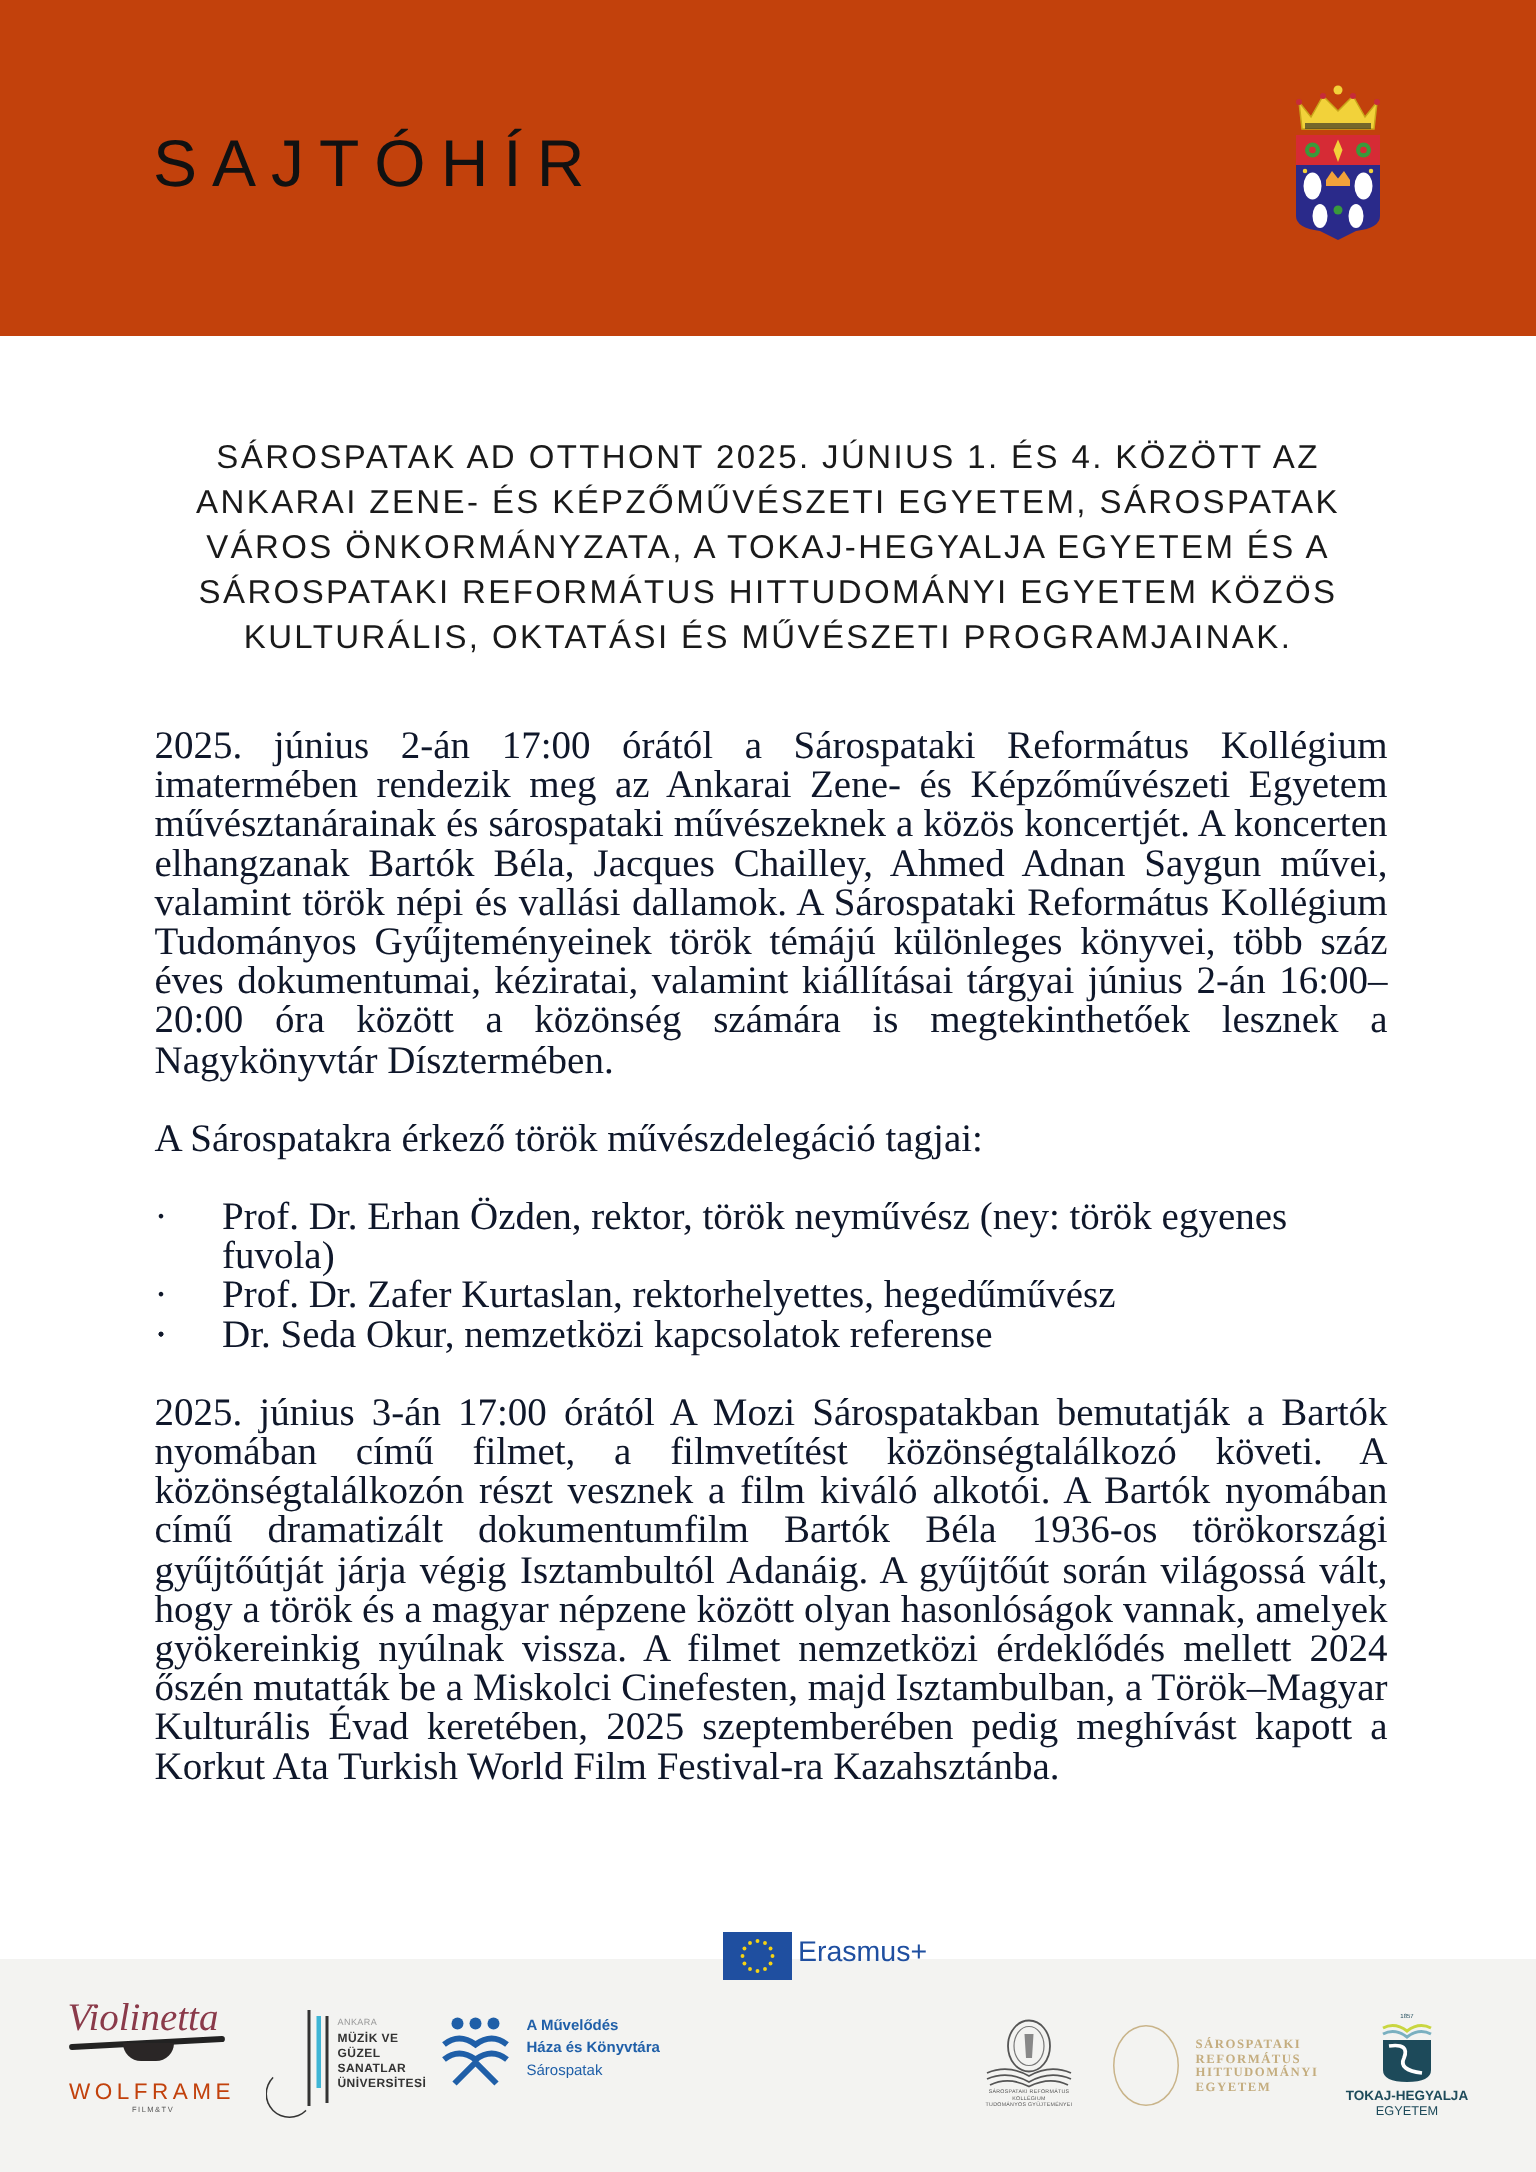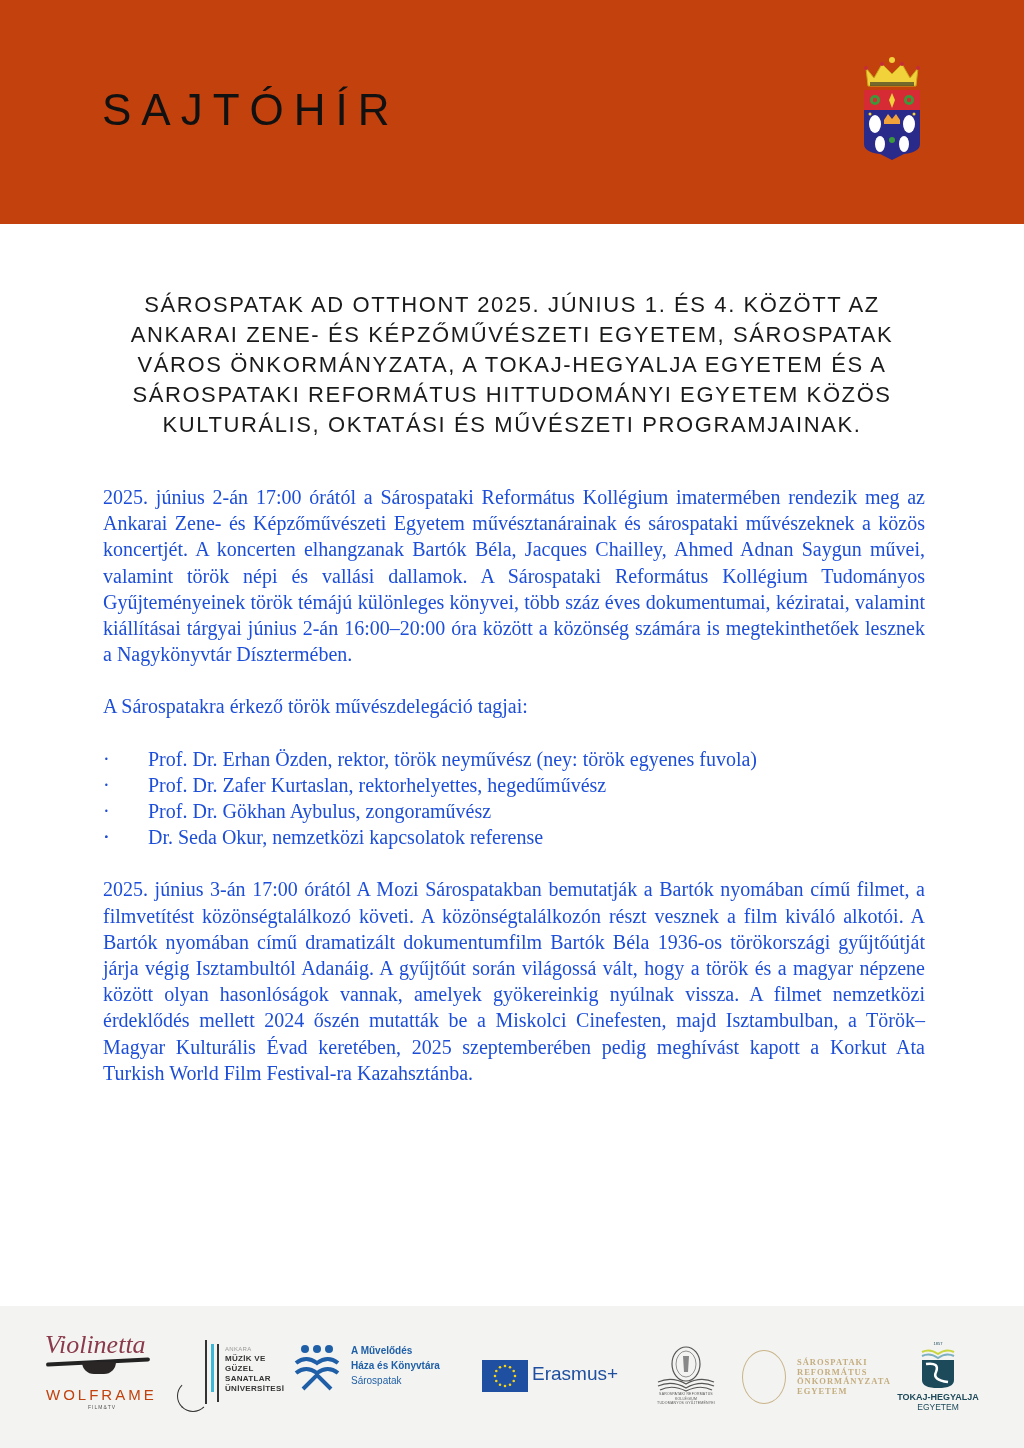--- a/index.html
+++ b/index.html
@@ -22,21 +22,21 @@
 
   .headline {
     position: absolute; left: 100px; top: 290px; width: 824px;
     text-align: center;
     font-family: "Liberation Sans", "DejaVu Sans", sans-serif;
     font-size: 22px; letter-spacing: 1.6px; line-height: 30px;
     text-transform: uppercase; color: #1a1a1a; font-weight: 400;
   }
   .body {
     position: absolute; left: 103px; top: 484px; width: 822px;
-    font-size: 20px; line-height: 26.2px; color: #1d4ed8;
+    font-size: 26px; line-height: 26.2px; color: #0f172a;
   }
   .body p { margin: 0; text-align: justify; }
   .body p.gap { margin-top: 26px; }
   .list { margin: 26px 0 0 0; padding: 0; list-style: none; }
   .list li { position: relative; padding-left: 45px; line-height: 26.2px; }
   .list li .dot { position: absolute; left: 0; top: 0; }
 
   .footer {
     position: absolute; left: 0; top: 1306px; width: 1024px; height: 142px;
     background: #f3f3f1;
@@ -67,21 +67,21 @@
   .ankara-text .small { font-weight: normal; color: #999; font-size: 6px; }
 
   .muvelodes { left: 293px; top: 1343px; width: 180px; height: 48px; }
   .muv-icon { position: absolute; left: 0; top: 0; width: 48px; height: 48px; }
   .muv-text {
     position: absolute; left: 58px; top: 0px; font-family: "Liberation Sans", sans-serif;
     font-size: 10px; line-height: 15px; color: #1f5fa8; font-weight: bold; white-space: nowrap;
   }
   .muv-text .light { font-weight: normal; }
 
-  .erasmus { left: 482px; top: 1360px; width: 150px; height: 32px; padding-left: 32px; }
+  .erasmus { left: 482px; top: 1288px; width: 150px; height: 32px; padding-left: 32px; }
   .eu-flag { position: absolute; left: 0; top: 0; width: 46px; height: 32px; background: #1f4fa0; }
   .erasmus-text {
     position: absolute; left: 50px; top: 3px; font-family: "Liberation Sans", sans-serif;
     font-size: 19px; color: #1f4fa0;
   }
 
   .kollegium { left: 654px; top: 1346px; width: 64px; height: 56px; }
   .kol-text { position: absolute; left: -2px; top: 46px; width: 68px; font-family: "Liberation Sans", sans-serif; font-size: 3.5px; line-height: 4.5px; text-align: center; color: #555; letter-spacing: 0.2px; }
 
   .hittud { left: 742px; top: 1350px; width: 150px; height: 54px; }
@@ -132,21 +132,21 @@
 </div>
 
 <div class="headline">SÁROSPATAK AD OTTHONT 2025. JÚNIUS 1. ÉS 4. KÖZÖTT  AZ ANKARAI ZENE- ÉS KÉPZŐMŰVÉSZETI EGYETEM, SÁROSPATAK VÁROS ÖNKORMÁNYZATA, A TOKAJ-HEGYALJA EGYETEM ÉS A SÁROSPATAKI REFORMÁTUS HITTUDOMÁNYI EGYETEM KÖZÖS KULTURÁLIS, OKTATÁSI ÉS MŰVÉSZETI PROGRAMJAINAK.</div>
 
 <div class="body">
   <p>2025. június 2-án 17:00 órától a Sárospataki Református Kollégium imatermében rendezik meg az Ankarai Zene- és Képzőművészeti Egyetem művésztanárainak és sárospataki művészeknek a közös koncertjét. A koncerten elhangzanak Bartók Béla, Jacques Chailley, Ahmed Adnan Saygun művei, valamint török népi és vallási dallamok. A Sárospataki Református Kollégium Tudományos Gyűjteményeinek török témájú különleges könyvei, több száz éves dokumentumai, kéziratai, valamint kiállításai tárgyai június 2-án 16:00–20:00 óra között a közönség számára is megtekinthetőek lesznek a Nagykönyvtár Dísztermében.</p>
   <p class="gap">A Sárospatakra érkező török művészdelegáció tagjai:</p>
   <ul class="list">
     <li><span class="dot">·</span><span>Prof. Dr. Erhan Özden, rektor, török neyművész (ney: török egyenes fuvola)</span></li>
     <li><span class="dot">·</span><span>Prof. Dr. Zafer Kurtaslan, rektorhelyettes, hegedűművész</span></li>
-    <li><span class="dot">·</span><span>Prof. Dr. Gökhan Aybulus, zongoraművész</span></li>
+    <li><span class="dot">·</span></li>
     <li><span class="dot">·</span></li>
     <li><span class="dot">·</span><span>Dr. Seda Okur, nemzetközi kapcsolatok referense</span></li>
   </ul>
   <p class="gap">2025. június 3-án 17:00 órától A Mozi Sárospatakban bemutatják a Bartók nyomában című filmet, a filmvetítést közönségtalálkozó követi. A közönségtalálkozón részt vesznek a film kiváló alkotói. A Bartók nyomában című dramatizált dokumentumfilm Bartók Béla 1936-os törökországi gyűjtőútját járja végig Isztambultól Adanáig. A gyűjtőút során világossá vált, hogy a török és a magyar népzene között olyan hasonlóságok vannak, amelyek gyökereinkig nyúlnak vissza. A filmet nemzetközi érdeklődés mellett 2024 őszén mutatták be a Miskolci Cinefesten, majd Isztambulban, a Török–Magyar Kulturális Évad keretében, 2025 szeptemberében pedig meghívást kapott a Korkut Ata Turkish World Film Festival-ra Kazahsztánba.</p>
 </div>
 
 <div class="footer"></div>
 
 <div class="logo violinetta">
   <div class="vio-script">Violinetta</div>
@@ -219,21 +219,21 @@
     <div>SÁROSPATAKI REFORMÁTUS KOLLÉGIUM</div>
     <div>TUDOMÁNYOS GYŰJTEMÉNYEI</div>
   </div>
 </div>
 
 <div class="logo hittud">
   <div class="hittud-seal"></div>
   <div class="hittud-text">
     <div>SÁROSPATAKI</div>
     <div>REFORMÁTUS</div>
-    <div>ÖNKORMÁNYZATA</div>
+    <div>HITTUDOMÁNYI</div>
     <div>EGYETEM</div>
   </div>
 </div>
 
 <div class="logo tokaj">
   <svg width="84" height="50" viewBox="0 0 84 50" style="position:absolute;left:0;top:0;">
     <text x="42" y="5" text-anchor="middle" font-size="4" fill="#1d4a5a" font-family="Liberation Sans, sans-serif">1857</text>
     <path d="M26 12 Q34 8 42 14 Q50 8 58 12" stroke="#c9d640" stroke-width="2" fill="none"></path>
     <path d="M26 16 Q34 12 42 18 Q50 12 58 16" stroke="#7ab0c0" stroke-width="2" fill="none"></path>
     <path d="M26 20 H58 V40 Q58 48 42 48 Q26 48 26 40 Z" fill="#1d4a5a"></path>

